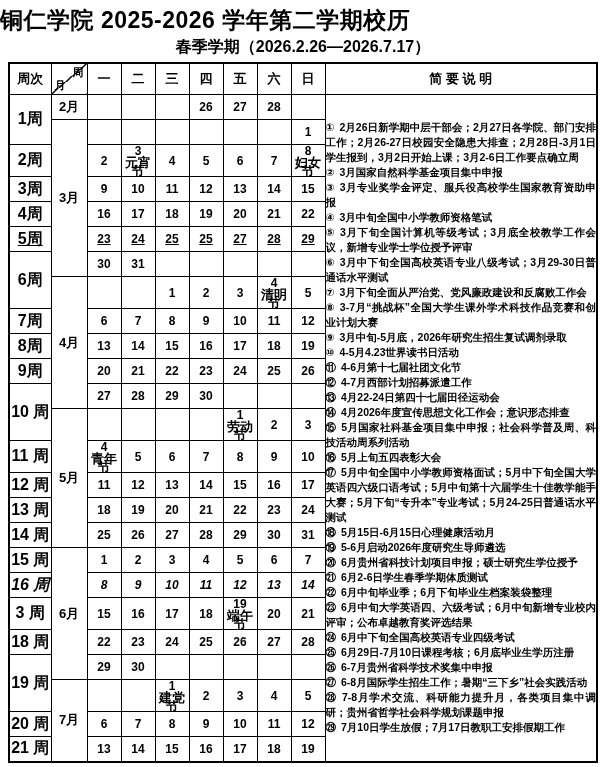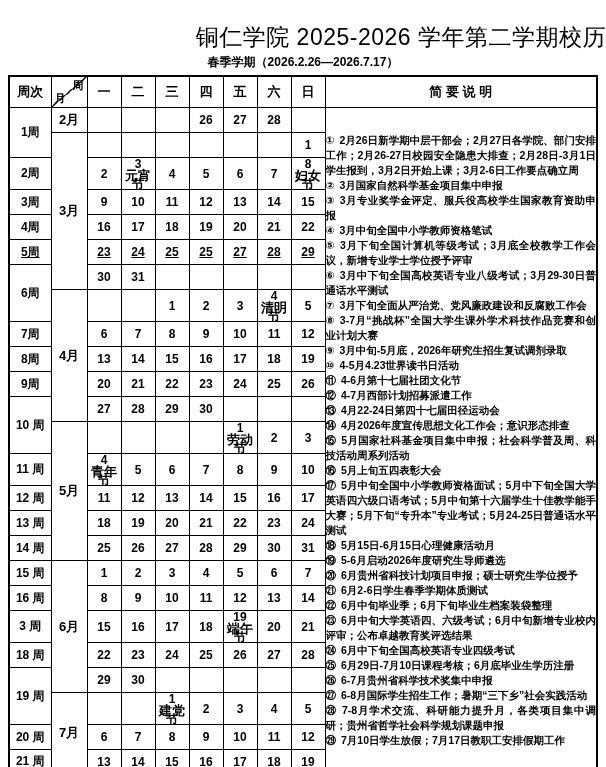--- a/index.html
+++ b/index.html
@@ -6,29 +6,29 @@
     margin: 0;
     padding: 0;
     width: 606px;
     height: 767px;
     background: #ffffff;
     color: #000;
     font-family: "Liberation Sans", "DejaVu Sans", sans-serif;
     overflow: hidden;
   }
   .page-title {
-    text-align: right;
+    text-align: left;
     font-size: 23px;
-    font-weight: normal;
-    margin: 22px 0 1px 0;
+    font-weight: bold;
+    margin: 5px 0 1px 0;
     letter-spacing: 0.5px;
   }
   .page-subtitle {
     text-align: center;
-    font-size: 12px;
+    font-size: 16px;
     font-weight: bold;
     margin: 0 0 4px 0;
   }
   table.cal {
     border-collapse: collapse;
     table-layout: fixed;
     width: 590px;
     margin: 0 auto;
     border: 2px solid #000;
   }
@@ -47,21 +47,21 @@
   .diag {
     position: relative;
     background: linear-gradient(to bottom right,
       transparent calc(50% - 0.7px),
       #000 calc(50% - 0.7px),
       #000 calc(50% + 0.7px),
       transparent calc(50% + 0.7px));
   }
   .dg-top    { position: absolute; top: 1px;  right: 3px; font-size: 11px; }
   .dg-bottom { position: absolute; bottom: 1px; left: 3px; font-size: 11px; }
-  .week-cell  { font-weight: bold; font-size: 12px; white-space: nowrap; }
+  .week-cell  { font-weight: bold; font-size: 16px; white-space: nowrap; }
   .month-cell { font-weight: bold; font-size: 13px; }
   .day-cell   { font-weight: bold; font-size: 12px; }
   .day-num    { font-weight: bold; font-size: 12px; line-height: 13px; }
   .holiday    { font-size: 13px; font-weight: bold; line-height: 9px; }
   .notes-cell {
     vertical-align: top;
     text-align: left;
     padding: 4px 6px 0 6px;
   }
   .note {
@@ -336,21 +336,21 @@
         <td class="week-cell" rowspan="1">15 周</td>
         <td class="month-cell" rowspan="5">6月</td>
         <td class="day-cell">1</td>
         <td class="day-cell">2</td>
         <td class="day-cell">3</td>
         <td class="day-cell">4</td>
         <td class="day-cell">5</td>
         <td class="day-cell">6</td>
         <td class="day-cell">7</td>
       </tr>
-      <tr style="height: 25px;">
+      <tr style="height: 25px; font-style: italic;">
         <td class="week-cell" rowspan="1">16 周</td>
         <td class="day-cell">8</td>
         <td class="day-cell">9</td>
         <td class="day-cell">10</td>
         <td class="day-cell">11</td>
         <td class="day-cell">12</td>
         <td class="day-cell">13</td>
         <td class="day-cell">14</td>
       </tr>
       <tr style="height: 31px;">

